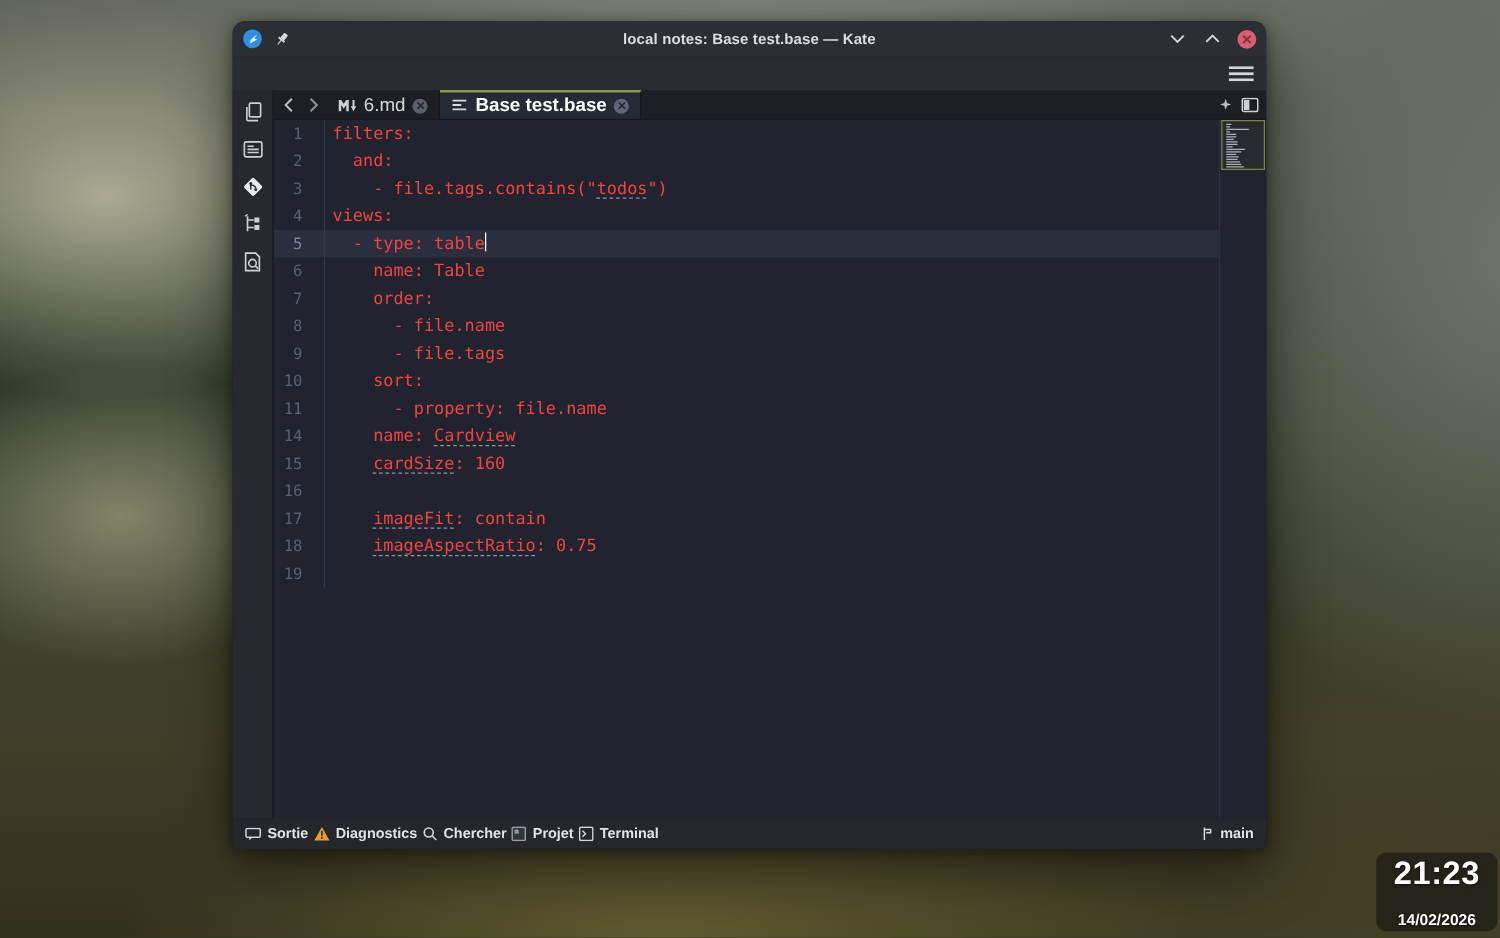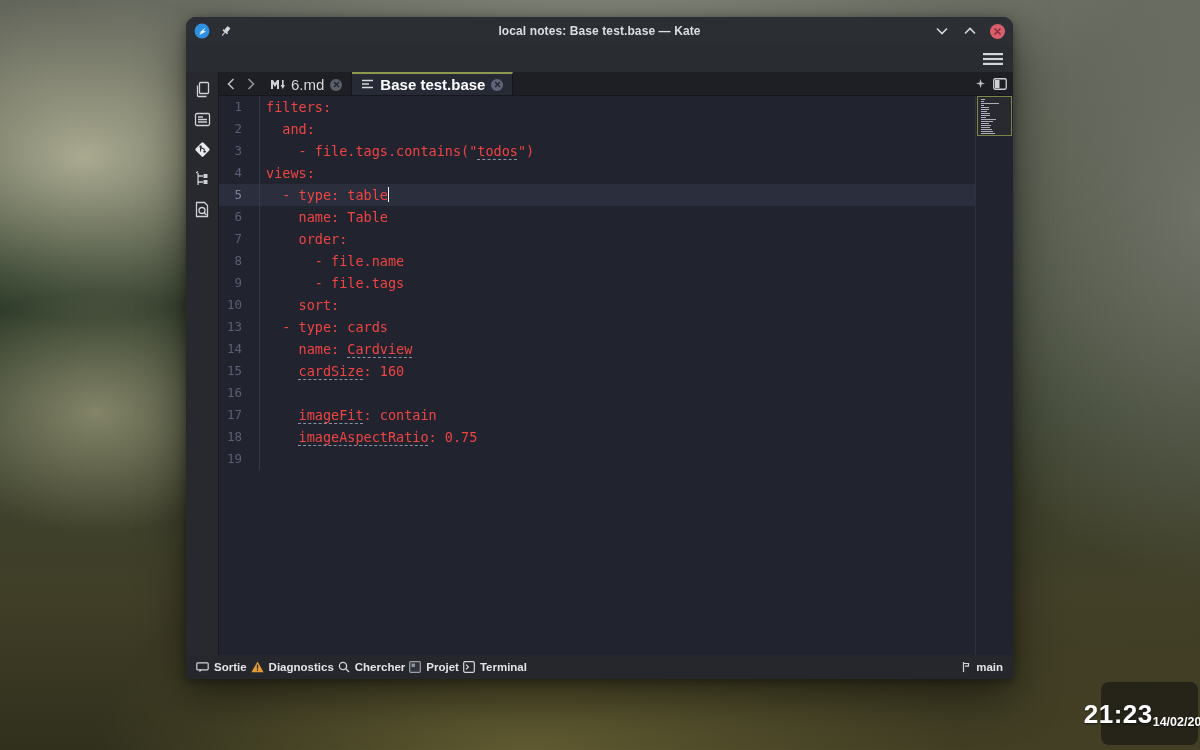--- a/index.html
+++ b/index.html
@@ -95,21 +95,21 @@
     height:24px; background:#25272c; display:flex; align-items:center; flex:0 0 auto;
     padding:0 10px; gap:4px; font-size:11.5px; font-weight:bold; color:#e2e3e6;
   }
   .sb-item{ display:flex; align-items:center; gap:5px; cursor:default;}
   .sb-right{ margin-left:auto; display:flex; align-items:center; gap:5px;}
 
   
   .clock{
     position:absolute; right:2px; bottom:5px; width:97px; height:63px;
     background:rgba(34,33,24,0.88); border-radius:8px;
-    display:flex; flex-direction:row; align-items:center; justify-content:center;
+    display:flex; flex-direction:column; align-items:center; justify-content:center;
     color:#ffffff; text-shadow:0 1px 2px rgba(0,0,0,0.6);
   }
   .clock .time{ font-size:26px; font-weight:bold; line-height:28px; letter-spacing:0.5px;}
   .clock .date{ font-size:12.5px; font-weight:bold; margin-top:17px;}
 
   svg{ display:block; }
 </style>
 </head>
 <body>
 
@@ -305,22 +305,22 @@
             </div>
             <div class="line">
               <span class="num">9</span>
               <span class="code"><span>      - file.tags</span></span>
             </div>
             <div class="line">
               <span class="num">10</span>
               <span class="code"><span>    sort:</span></span>
             </div>
             <div class="line">
-              <span class="num">13</span>
-              <span class="code"><span>  - type: cards</span></span>
+              <span class="num">11</span>
+              <span class="code"><span>      - property: file.name</span></span>
             </div>
             <div class="line">
               <span class="num">14</span>
               <span class="code"><span>    name: </span><span class="sp">Cardview</span></span>
             </div>
             <div class="line">
               <span class="num">15</span>
               <span class="code"><span>    </span><span class="sp">cardSize</span><span>: 160</span></span>
             </div>
             <div class="line">

